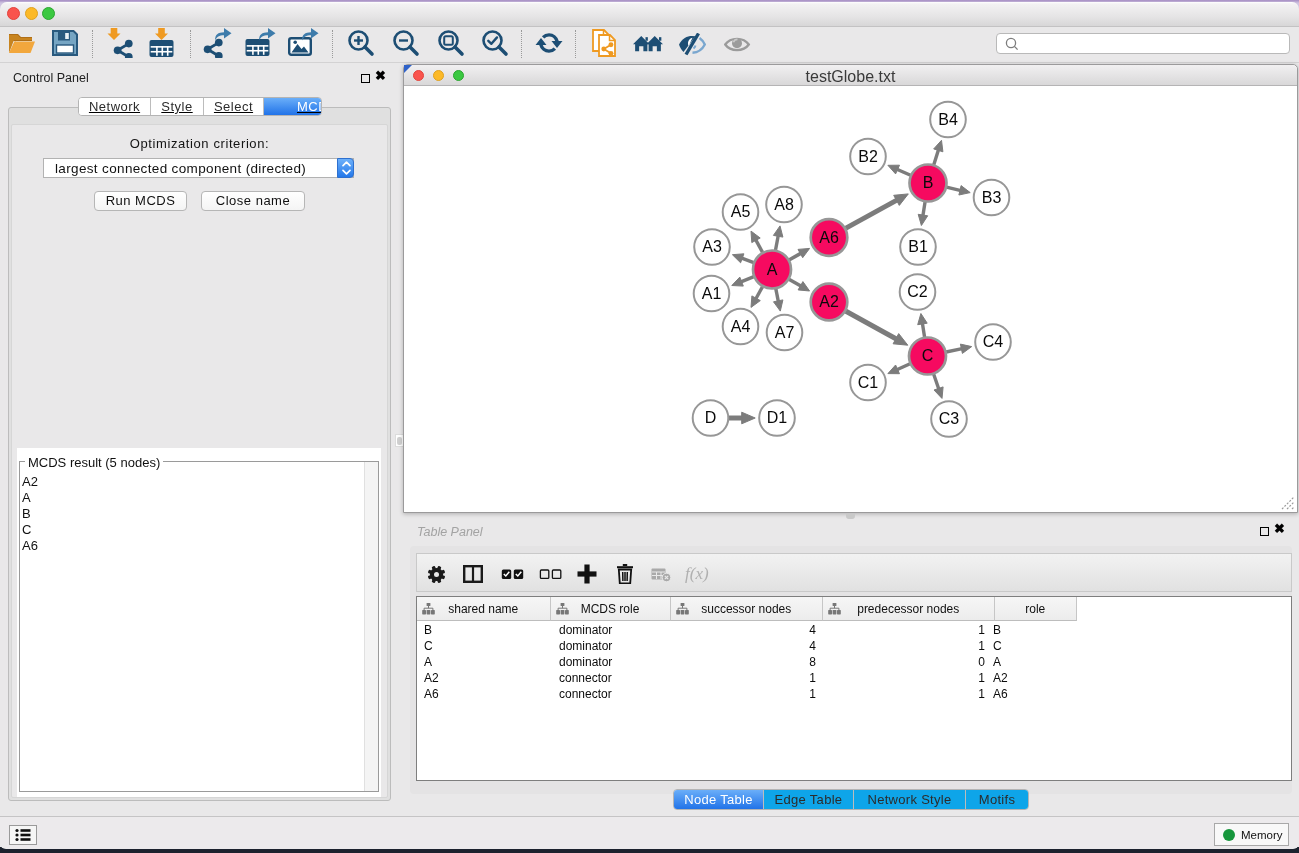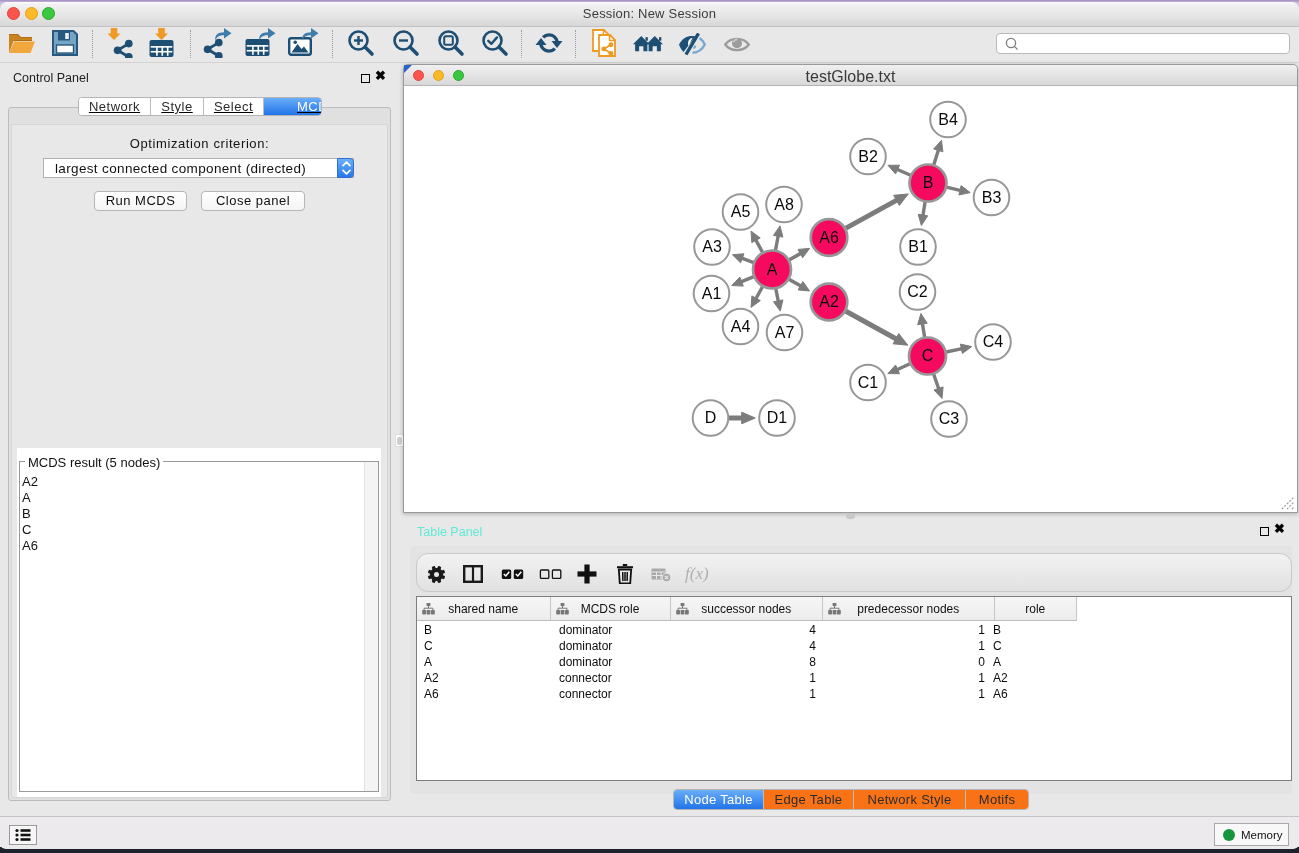--- a/index.html
+++ b/index.html
@@ -79,38 +79,38 @@
   background:linear-gradient(#f1f0f1,#d9d8d9); border-bottom:1px solid #b5b4b5;
   border-radius:5px 5px 0 0; }
 #net-titlebar .t-red { left:9px; top:4.5px; width:11px; height:11px; background:#f9544d; border:1px solid #e4433c; }
 #net-titlebar .t-yel { left:29px; top:4.5px; width:11px; height:11px; background:#fcb927; border:1px solid #e0a11e; }
 #net-titlebar .t-grn { left:49px; top:4.5px; width:11px; height:11px; background:#3bc841; border:1px solid #2ba630; }
 #net-title { width:100%; text-align:center; top:3px; font-size:16px; color:#3a3a3a; }
 #net-canvas { position:absolute; left:0; top:21px; width:893px; height:426px; background:#fff; overflow:hidden; }
 #net-notch { left:846px; top:514px; width:9px; height:5px; background:#c9c9c9; border-radius:0 0 3px 3px; }
 
 
-#tp-title { left:417px; top:525px; font-size:12.5px; color:#5eead4; }
+#tp-title { left:417px; top:525px; font-size:12.5px; color:#a3a3a3;font-style:italic; }
 #tp-max { left:1260px; top:527px; width:9px; height:9px; border:1.5px solid #000; }
 #tp-close { left:1274px; top:521px; font-size:13px; font-weight:bold; color:#000; }
 #tp-container { left:410px; top:546px; width:882px; height:248px; background:#e4e3e4; border-radius:4px; }
 #tp-toolbar { left:416px; top:553px; width:876px; height:39px;
-  background:linear-gradient(#f2f2f2,#e1e1e1); border:1px solid #c9c9c9; border-radius:12px; }
+  background:linear-gradient(#f2f2f2,#e1e1e1); border:1px solid #c9c9c9; border-radius:0; }
 #tp-table { left:416px; top:596px; width:876px; height:185px; background:#fff; border:1px solid #7e7e7e; }
 .th-cell { position:absolute; top:0; height:24px; background:linear-gradient(#f6f6f6,#ececec);
   border-right:1px solid #c6c6c6; border-bottom:1px solid #bdbdbd; }
 .th-lab { position:absolute; width:100%; text-align:center; top:5px; font-size:12px; color:#111; }
 #thead { position:absolute; left:0; top:0; width:874px; height:25px; }
 .trow { position:absolute; font-size:12px; color:#0c0c0c; }
 
 
 #bot-tabs { left:673px; top:789px; height:21px; display:flex;
   border:1px solid #b4b4b4; border-radius:4px; overflow:hidden; background:#fff; }
 #bot-tabs .seg { font-size:13px; color:#2c2c2c; text-align:center; line-height:19px; letter-spacing:0.3px;
-  border-right:1px solid #bcbcbc; background:#f97316; }
+  border-right:1px solid #bcbcbc; background:#0ea5e9; }
 #bot-tabs .seg:last-child { border-right:none; }
 #bot-tabs .sel { background:linear-gradient(#6aaef9,#2173e8); color:#fff; }
 
 
 #statusbar { left:0; top:816px; width:1299px; height:33px; background:#eceaec;
   border-top:1px solid #c5c4c5; border-radius:0 0 6px 6px; }
 #sb-listbtn { position:absolute; left:9px; top:8px; width:28px; height:20px;
   background:#f6f6f6; border:1px solid #9a9a9a; }
 #sb-mem { position:absolute; left:1214px; top:6px; width:75px; height:23px;
   background:#f8f8f8; border:1px solid #a8a8a8; font-size:11.5px; color:#111; }
@@ -118,21 +118,20 @@
   border-radius:50%; background:#16963c; }
 #sb-mem .lab { position:absolute; left:26px; top:5px; }
 </style>
 </head>
 <body>
 <div class="abs" id="wall-top"></div>
 <div class="abs" id="titlebar">
   <div class="tl t-red"></div>
     <div class="tl t-yel"></div>
     <div class="tl t-grn"></div>
-  <div class="abs" id="title-text">Session: New Session</div>
 </div>
 <div class="abs" id="toolbar">
   <svg class="ticon" style="left:6.0px;top:1.0px" width="32" height="30" viewBox="0 0 32 30">
       <path d="M3 6 L12 6 L15 9 L26 9 L26 13 L3 13 Z" fill="#b06f17"></path>
 <path d="M3 25 L3 7 L11.5 7 L14.5 10 L26 10 L26 12 L8 12 Z" fill="#c8841f"></path>
 <path d="M8.5 13.5 L29 13.5 L24.5 25 L3.5 25 Z" fill="#f2a73d"></path>
 <path d="M3 25 L8.5 13.5 L10 13.5 L4.5 25 Z" fill="#f2a73d"></path>
     </svg>
   <svg class="ticon" style="left:50.0px;top:1.0px" width="30" height="30" viewBox="0 0 30 30">
       <path d="M3 3 L23.5 3 L27 6.5 L27 27 L3 27 Z" fill="#76a5c3" stroke="#29597e" stroke-width="2"></path>
@@ -275,21 +274,21 @@
 <div class="abs" id="combo">
   <div class="txt">largest connected component (directed)</div>
   <div class="step">
     <svg width="17" height="18" viewBox="0 0 17 18" style="position:absolute;left:0;top:0">
       <path d="M5 6.6 L8.5 3.2 L12 6.6" fill="none" stroke="#fff" stroke-width="1.7" stroke-linecap="round" stroke-linejoin="round"></path>
       <path d="M5 11.4 L8.5 14.8 L12 11.4" fill="none" stroke="#fff" stroke-width="1.7" stroke-linecap="round" stroke-linejoin="round"></path>
     </svg>
   </div>
 </div>
 <div class="btn" id="btn-run">Run MCDS</div>
-<div class="btn" id="btn-close">Close panel</div>
+<div class="btn" id="btn-close">Close name</div>
 <div class="abs" id="mcds-box"></div>
 <div class="abs" id="mcds-border"></div>
 <div class="abs" id="mcds-scroll"></div>
 <div class="abs" id="mcds-legend">MCDS result (5 nodes)</div>
 <div class="abs" id="mcds-list">A2<br>A<br>B<br>C<br>A6</div>
 <div class="abs" id="split-h">
     <i></i>
   </div>
 
 <div class="abs" id="netwin">

